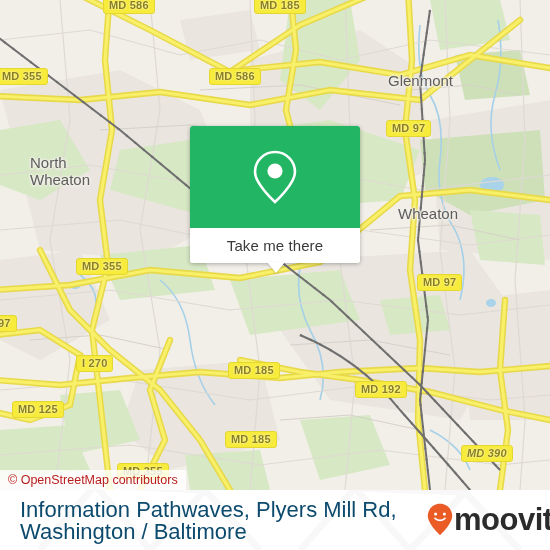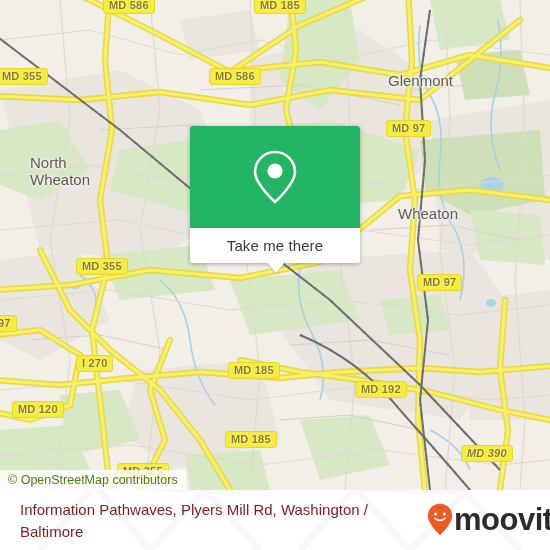--- a/index.html
+++ b/index.html
@@ -46,21 +46,21 @@
   }
   .place.two { text-align: left; }
 
   
   .attrib {
     position: absolute;
     left: 0; top: 470px;
     height: 20px;
     padding: 0 8px 0 8px;
     background: rgba(255,255,255,0.82);
-    color: #4d7c0f;
+    color: #b91c1c;
     font-size: 12.5px;
     line-height: 20px;
     white-space: nowrap;
   }
 
   
   .popup {
     position: absolute;
     left: 190px; top: 126px;
     width: 170px; height: 137px;
@@ -107,22 +107,22 @@
     overflow: hidden;
   }
   .footer-watermark {
     position: absolute; left: 0; top: -60px;
     opacity: .30;
   }
   .footer-title {
     position: absolute;
     left: 20px; top: 499px;
     width: 400px;
-    color: #7f1d1d;
-    font-size: 15px;
+    color: #0c4a6e;
+    font-size: 22px;
     line-height: 22px;
   }
   .brand {
     position: absolute;
     left: 427px; top: 503px;
     display: flex; align-items: center;
   }
   .brand-text {
     color: #2b2b2b;
     font-size: 31px;
@@ -282,21 +282,21 @@
     <div class="shield" style="left:254px; top:-3px;">MD 185</div>
     <div class="shield" style="left:-4px;  top:68px;">MD 355</div>
     <div class="shield" style="left:209px; top:68px;">MD 586</div>
     <div class="shield" style="left:386px; top:120px;">MD 97</div>
     <div class="shield" style="left:76px;  top:258px;">MD 355</div>
     <div class="shield" style="left:417px; top:274px;">MD 97</div>
     <div class="shield" style="left:-8px;  top:315px;">97</div>
     <div class="shield" style="left:76px;  top:315px;margin-top:40px;">I 270</div>
     <div class="shield" style="left:228px; top:362px;">MD 185</div>
     <div class="shield" style="left:355px; top:369px;margin-top:12px;">MD 192</div>
-    <div class="shield" style="left:12px;  top:401px;">MD 120</div>
+    <div class="shield" style="left:12px;  top:401px;">MD 125</div>
     <div class="shield" style="left:225px; top:431px;">MD 185</div>
     <div class="shield" style="left:461px; top:445px;font-style:italic;">MD 390</div>
     <div class="shield" style="left:117px; top:463px;">MD 355</div>
 
     <div class="attrib">© OpenStreetMap contributors</div>
 
     <div class="popup">
       <div class="popup-top">
         <svg width="52" height="58" viewBox="0 0 52 58">
           <path d="M26 4 C15 4 6 13 6 24 C6 36 26 54 26 54 C26 54 46 36 46 24 C46 13 37 4 26 4 Z" fill="none" stroke="#ffffff" stroke-width="2.6"></path>

